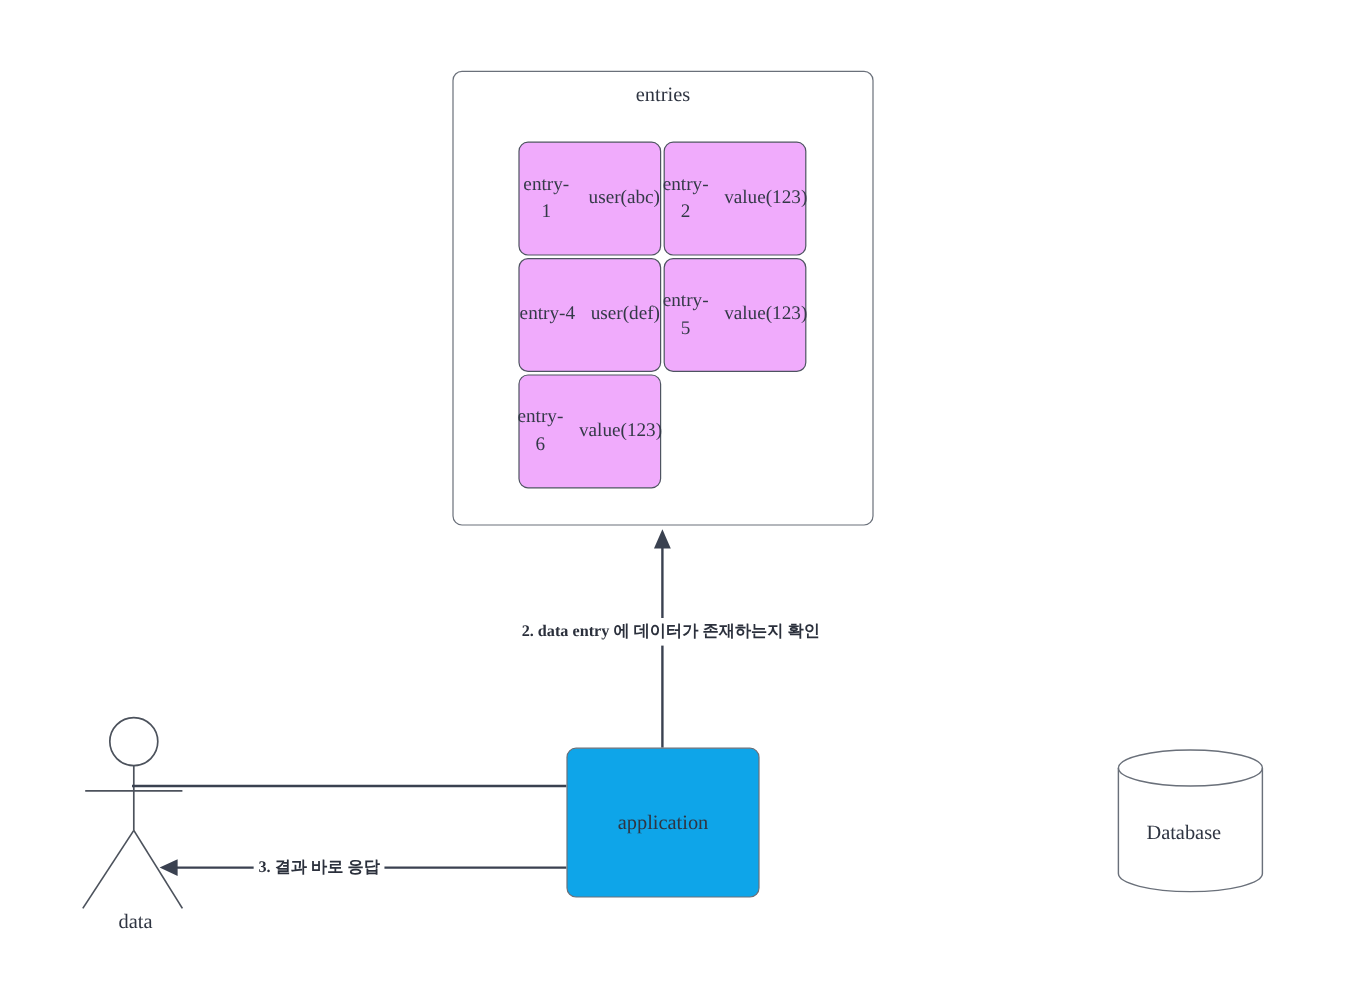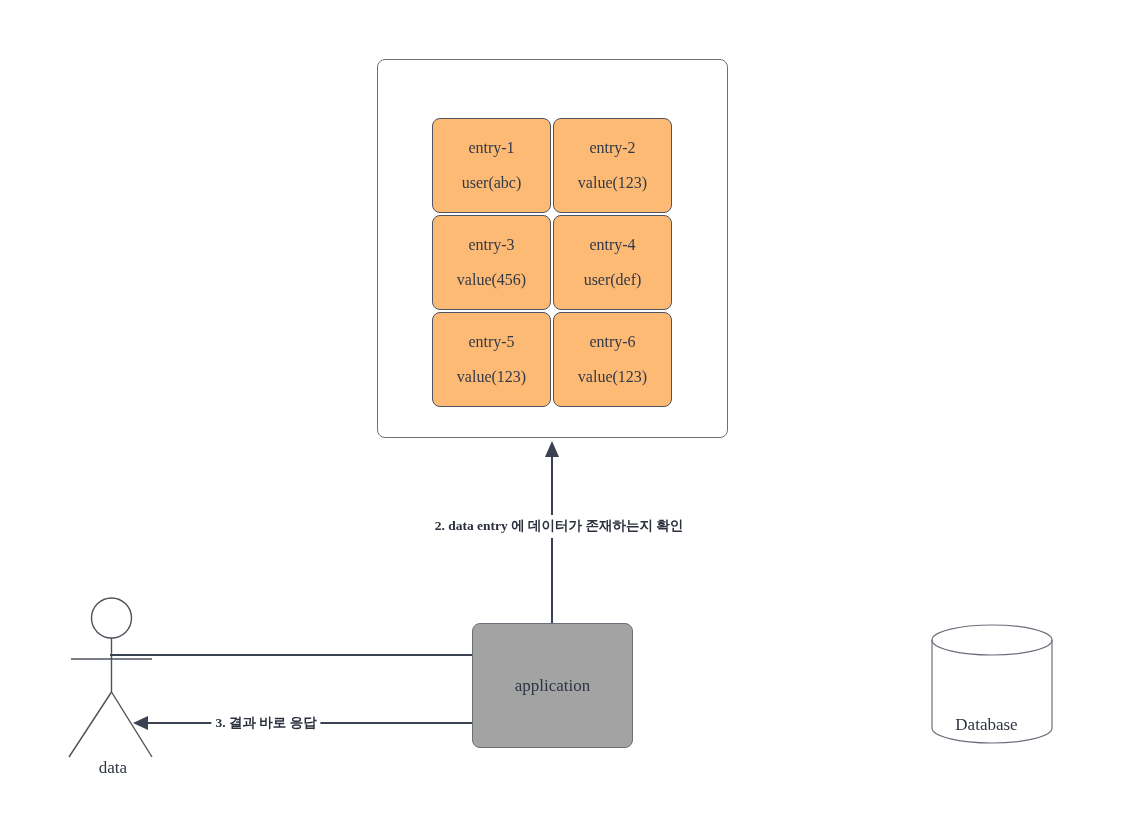--- a/index.html
+++ b/index.html
@@ -21,35 +21,35 @@
   }
   .entries-title {
     position: absolute; top: 9px; left: 0; right: 0;
     text-align: center; font-size: 17px; color: #2f3542;
   }
   .entry-grid {
     position: absolute; left: 54px; top: 58px;
     display: grid; grid-template-columns: 119px 119px; grid-auto-rows: 95px; gap: 2px;
   }
   .entry-cell {
-    border: 1px solid #4e5461; border-radius: 8px; background: #fdba74;
-    display: flex; flex-direction: column; align-items: center; justify-content: center;
+    border: 1px solid #4e5461; border-radius: 8px; background: #f0abfc;
+    display: flex; flex-direction: row; align-items: center; justify-content: center;
     font-size: 16px; line-height: 1.4; color: #333947; box-sizing: border-box;
     text-align: center;
     gap: 13px;
   }
   .app-box {
     position: absolute; left: 472px; top: 623px; width: 161px; height: 125px;
-    border: 1px solid #6a707a; border-radius: 8px; background: #a3a3a3;
+    border: 1px solid #6a707a; border-radius: 8px; background: #0ea5e9;
     display: flex; align-items: center; justify-content: center;
     font-size: 17px; color: #2f3542; box-sizing: border-box; z-index: 2;
   }
   .db-label {
     position: absolute; left: 932px; top: 684px; width: 109px;
-    text-align: center; font-size: 17px; color: #2f3542; z-index: 2; margin-top: 31px;
+    text-align: center; font-size: 17px; color: #2f3542; z-index: 2;
   }
   .user-label {
     position: absolute; left: 83px; top: 758px; width: 60px;
     text-align: center; font-size: 17px; color: #2f3542; z-index: 2;
   }
   .edge-label {
     position: absolute; z-index: 3; background: #ffffff;
     font-weight: bold; font-size: 13.5px; color: #2b303c;
     padding: 1px 4px; text-align: right; white-space: pre-line;
     transform: translateX(-50%); line-height: 1.55;
@@ -85,32 +85,29 @@
       <polygon points="552,441 545,457 559,457" fill="#3a4150"></polygon>
     </g>
 
     <g fill="#ffffff" stroke="#6a707a" stroke-width="1.2">
       <path d="M932,640 l0,88 a60,15 0 0,0 120,0 l0,-88 a60,15 0 0,0 -120,0 z"></path>
       <path d="M1052,640 a60,15 0 0,1 -120,0" fill="none"></path>
     </g>
   </svg>
 
   <div class="entries-box">
+    <div class="entries-title">entries</div>
     <div class="entry-grid">
       <div class="entry-cell">
         <span>entry-1</span>
         <span>user(abc)</span>
       </div>
       <div class="entry-cell">
         <span>entry-2</span>
         <span>value(123)</span>
-      </div>
-      <div class="entry-cell">
-        <span>entry-3</span>
-        <span>value(456)</span>
       </div>
       <div class="entry-cell">
         <span>entry-4</span>
         <span>user(def)</span>
       </div>
       <div class="entry-cell">
         <span>entry-5</span>
         <span>value(123)</span>
       </div>
       <div class="entry-cell">

